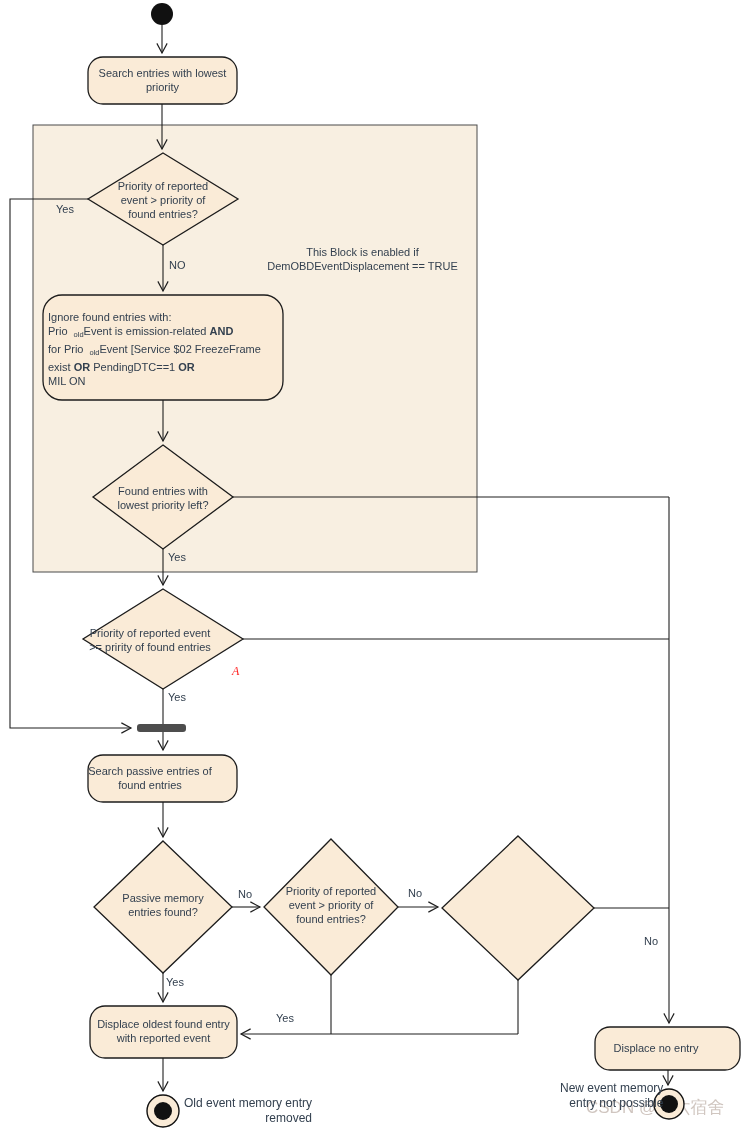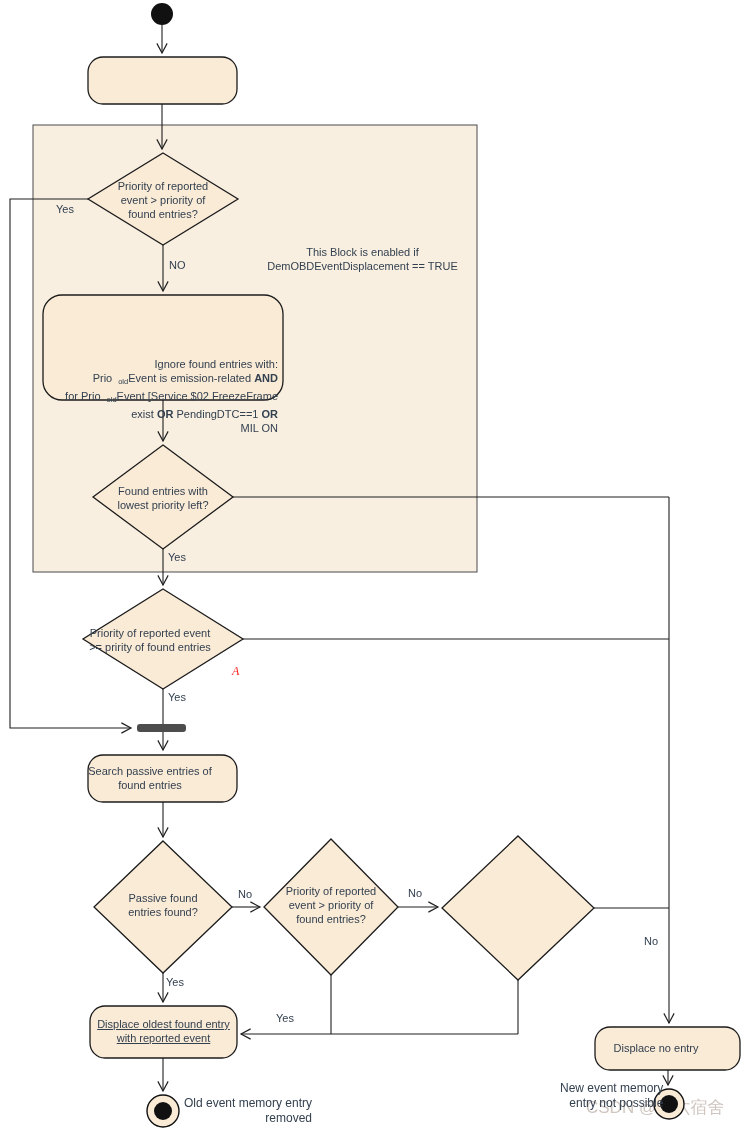--- a/index.html
+++ b/index.html
@@ -14,21 +14,21 @@
   .shape{fill:var(--shape-fill);stroke:#1c1c1c;stroke-width:1.3;}
   .flow{stroke:var(--line);stroke-width:1.1;fill:none;}
   .barshape{fill:var(--bar-fill);stroke:none;}
   .finouter{fill:var(--shape-fill);stroke:#111;stroke-width:1.4;}
   .fininner{fill:var(--node-fill);}
   .startnode{fill:var(--node-fill);}
   .txt{position:absolute;font-size:11px;line-height:14px;text-align:center;white-space:nowrap;}
   .txt div{white-space:nowrap;}
   .lbl{position:absolute;font-size:11px;line-height:13px;white-space:nowrap;}
   .note{position:absolute;font-size:11px;line-height:14px;text-align:center;margin-top:19px;}
-  .ignore-text{position:absolute;font-size:11px;line-height:14px;text-align:right;margin-top:47px;}
+  .ignore-text{position:absolute;font-size:11px;line-height:14px;text-align:left;}
   .ignore-text sub{font-size:7.5px;vertical-align:-2px;padding-left:6px;}
   .ignore-text b{font-weight:bold;}
   .a-label{position:absolute;font-size:12px;font-style:italic;color:var(--label-a);
            font-family:"Liberation Serif","DejaVu Serif",serif;}
   .watermark{position:absolute;font-size:17px;color:var(--watermark);white-space:nowrap;
              font-family:"Liberation Sans",sans-serif;}
   .endlabel{position:absolute;font-size:12px;line-height:15px;text-align:right;white-space:nowrap;}
 </style>
 </head>
 <body>
@@ -80,20 +80,24 @@
     <polygon class="shape" points="331,839 398,907 331,975 264,907"></polygon>
     <polygon class="shape" points="518,836 594,908 518,980 442,908"></polygon>
     <rect class="shape" x="90" y="1006" width="147" height="52" rx="15"></rect>
     <rect class="shape" x="595" y="1027" width="145" height="43" rx="15"></rect>
     <circle class="finouter" cx="163" cy="1111" r="16"></circle>
     <circle class="fininner" cx="163" cy="1111" r="9"></circle>
     <circle class="finouter" cx="669" cy="1104" r="15"></circle>
     <circle class="fininner" cx="669" cy="1104" r="9"></circle>
   </svg>
 
+  <div class="txt" style="left:88px;top:66px;width:149px;">
+    <div>Search entries with lowest</div>
+    <div>priority</div>
+  </div>
 
   <div class="txt" style="left:93px;top:179px;width:140px;">
     <div>Priority of reported</div>
     <div>event &gt; priority of</div>
     <div>found entries?</div>
   </div>
   <div class="lbl" style="left:56px;top:203px;">Yes</div>
   <div class="lbl" style="left:169px;top:259px;">NO</div>
 
   <div class="note" style="left:240px;top:226px;width:245px;">
@@ -121,38 +125,38 @@
   </div>
   <div class="a-label" style="left:232px;top:664px;">A</div>
   <div class="lbl" style="left:168px;top:691px;">Yes</div>
 
   <div class="txt" style="left:85px;top:764px;width:130px;">
     <div>Search passive entries of</div>
     <div>found entries</div>
   </div>
 
   <div class="txt" style="left:103px;top:891px;width:120px;">
-    <div>Passive found</div>
+    <div>Passive memory</div>
     <div>entries found?</div>
   </div>
   <div class="lbl" style="left:238px;top:888px;">No</div>
 
   <div class="txt" style="left:266px;top:884px;width:130px;">
     <div>Priority of reported</div>
     <div>event &gt; priority of</div>
     <div>found entries?</div>
   </div>
   <div class="lbl" style="left:408px;top:887px;">No</div>
 
   <div class="lbl" style="left:644px;top:935px;">No</div>
 
   <div class="lbl" style="left:166px;top:976px;">Yes</div>
   <div class="lbl" style="left:276px;top:1012px;">Yes</div>
 
-  <div class="txt" style="left:92px;top:1017px;width:143px;text-decoration:underline;">
+  <div class="txt" style="left:92px;top:1017px;width:143px;">
     <div>Displace oldest found entry</div>
     <div>with reported event</div>
   </div>
 
   <div class="txt" style="left:595px;top:1041px;width:122px;">
     <div>Displace no entry</div>
   </div>
 
   <div class="endlabel" style="left:184px;top:1096px;">
     <div>Old event memory entry</div>

